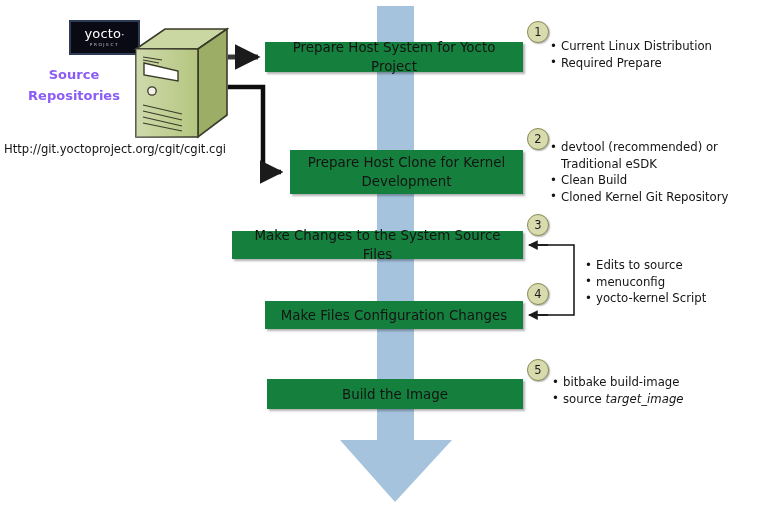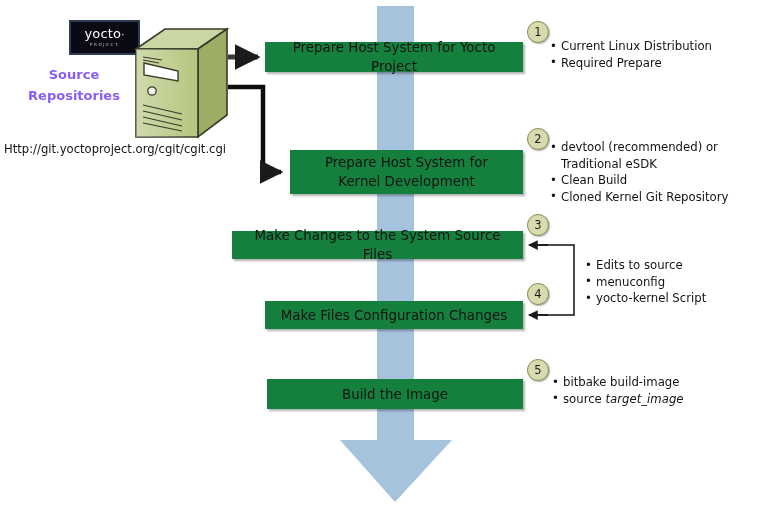--- a/index.html
+++ b/index.html
@@ -219,21 +219,21 @@
     <g>
       <path d="M 533 245 L 574 245 L 574 315 L 533 315" stroke="#111111" stroke-width="1.5" fill="none"></path>
       <path d="M 548 245 L 529 245" stroke="#111111" stroke-width="1.5" marker-end="url(#arrowThin)"></path>
       <path d="M 548 315 L 529 315" stroke="#111111" stroke-width="1.5" marker-end="url(#arrowThin)"></path>
     </g>
   </svg>
 
   <div id="repo-url" class="abs">Http://git.yoctoproject.org/cgit/cgit.cgi</div>
 
   <div id="box-1" class="pbox abs">Prepare Host System for Yocto Project</div>
-  <div id="box-2" class="pbox abs">Prepare Host System for Kernel Development</div>
+  <div id="box-2" class="pbox abs">Prepare Host Clone for Kernel Development</div>
   <div id="box-3" class="pbox abs">Make Changes to the System Source Files</div>
   <div id="box-4" class="pbox abs">Make Files Configuration Changes</div>
   <div id="box-5" class="pbox abs">Build the Image</div>
 
   <div id="badge-1" class="badge abs">1</div>
   <div id="badge-2" class="badge abs">2</div>
   <div id="badge-3" class="badge abs">3</div>
   <div id="badge-4" class="badge abs">4</div>
   <div id="badge-5" class="badge abs">5</div>
 

